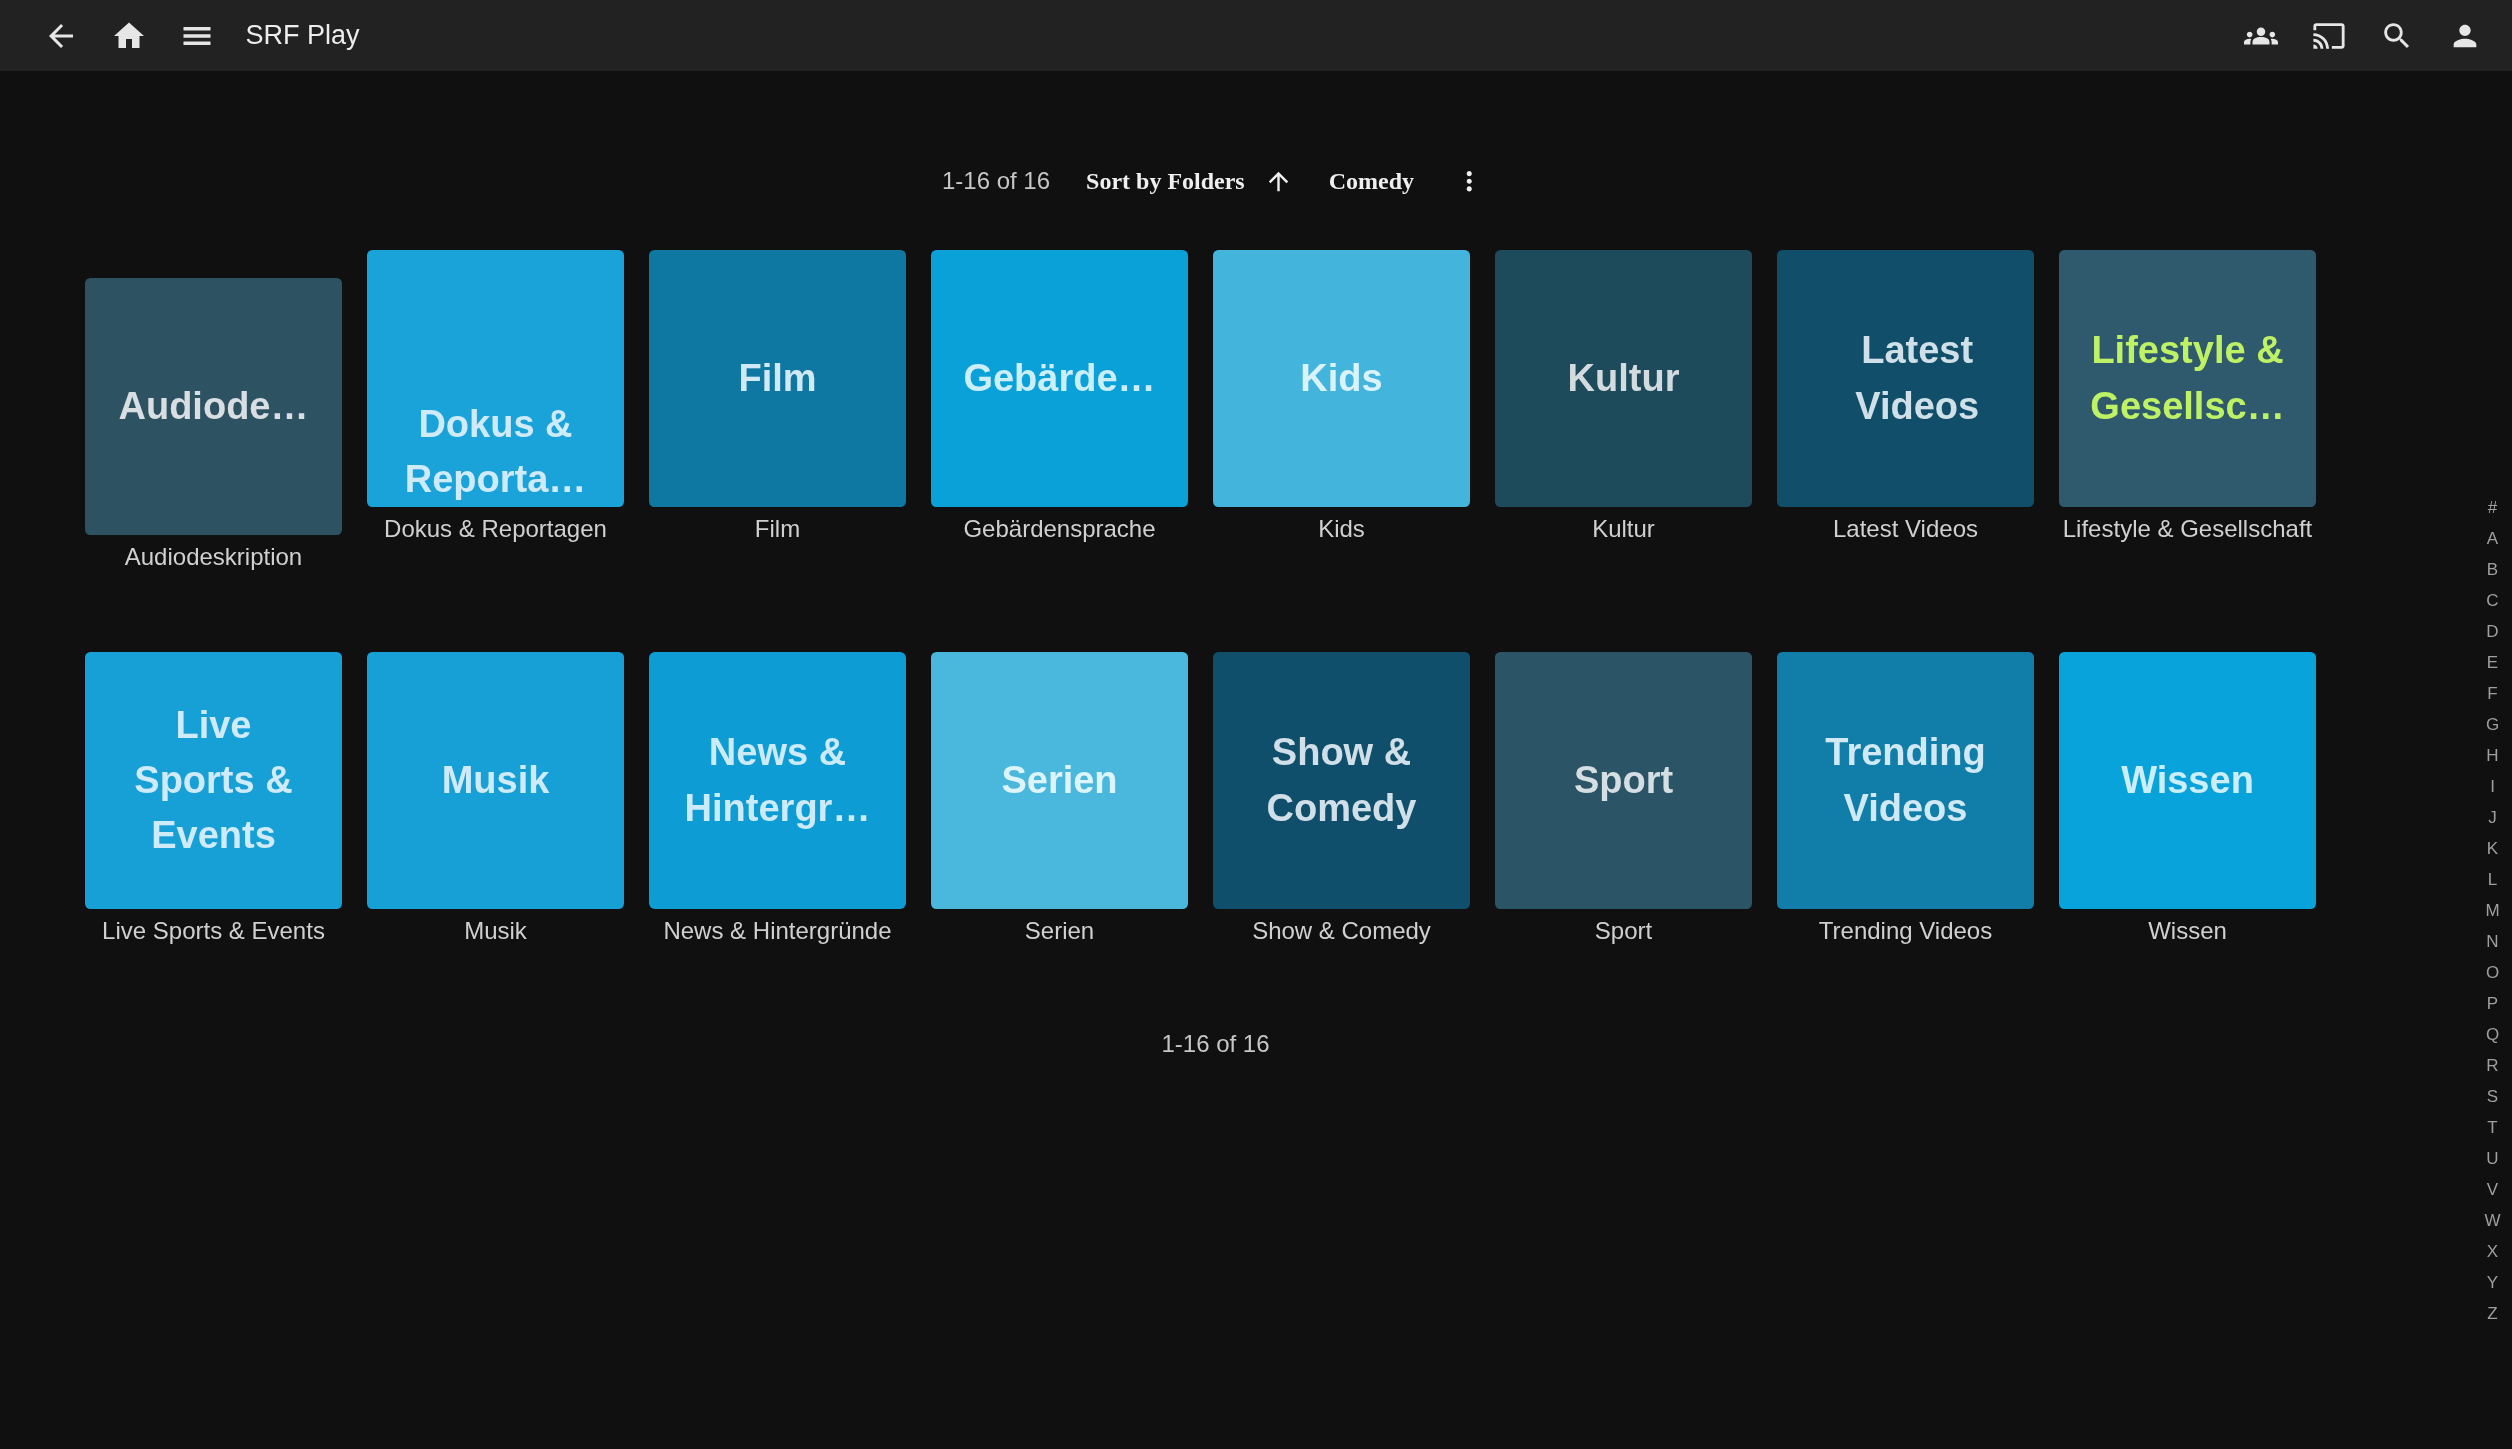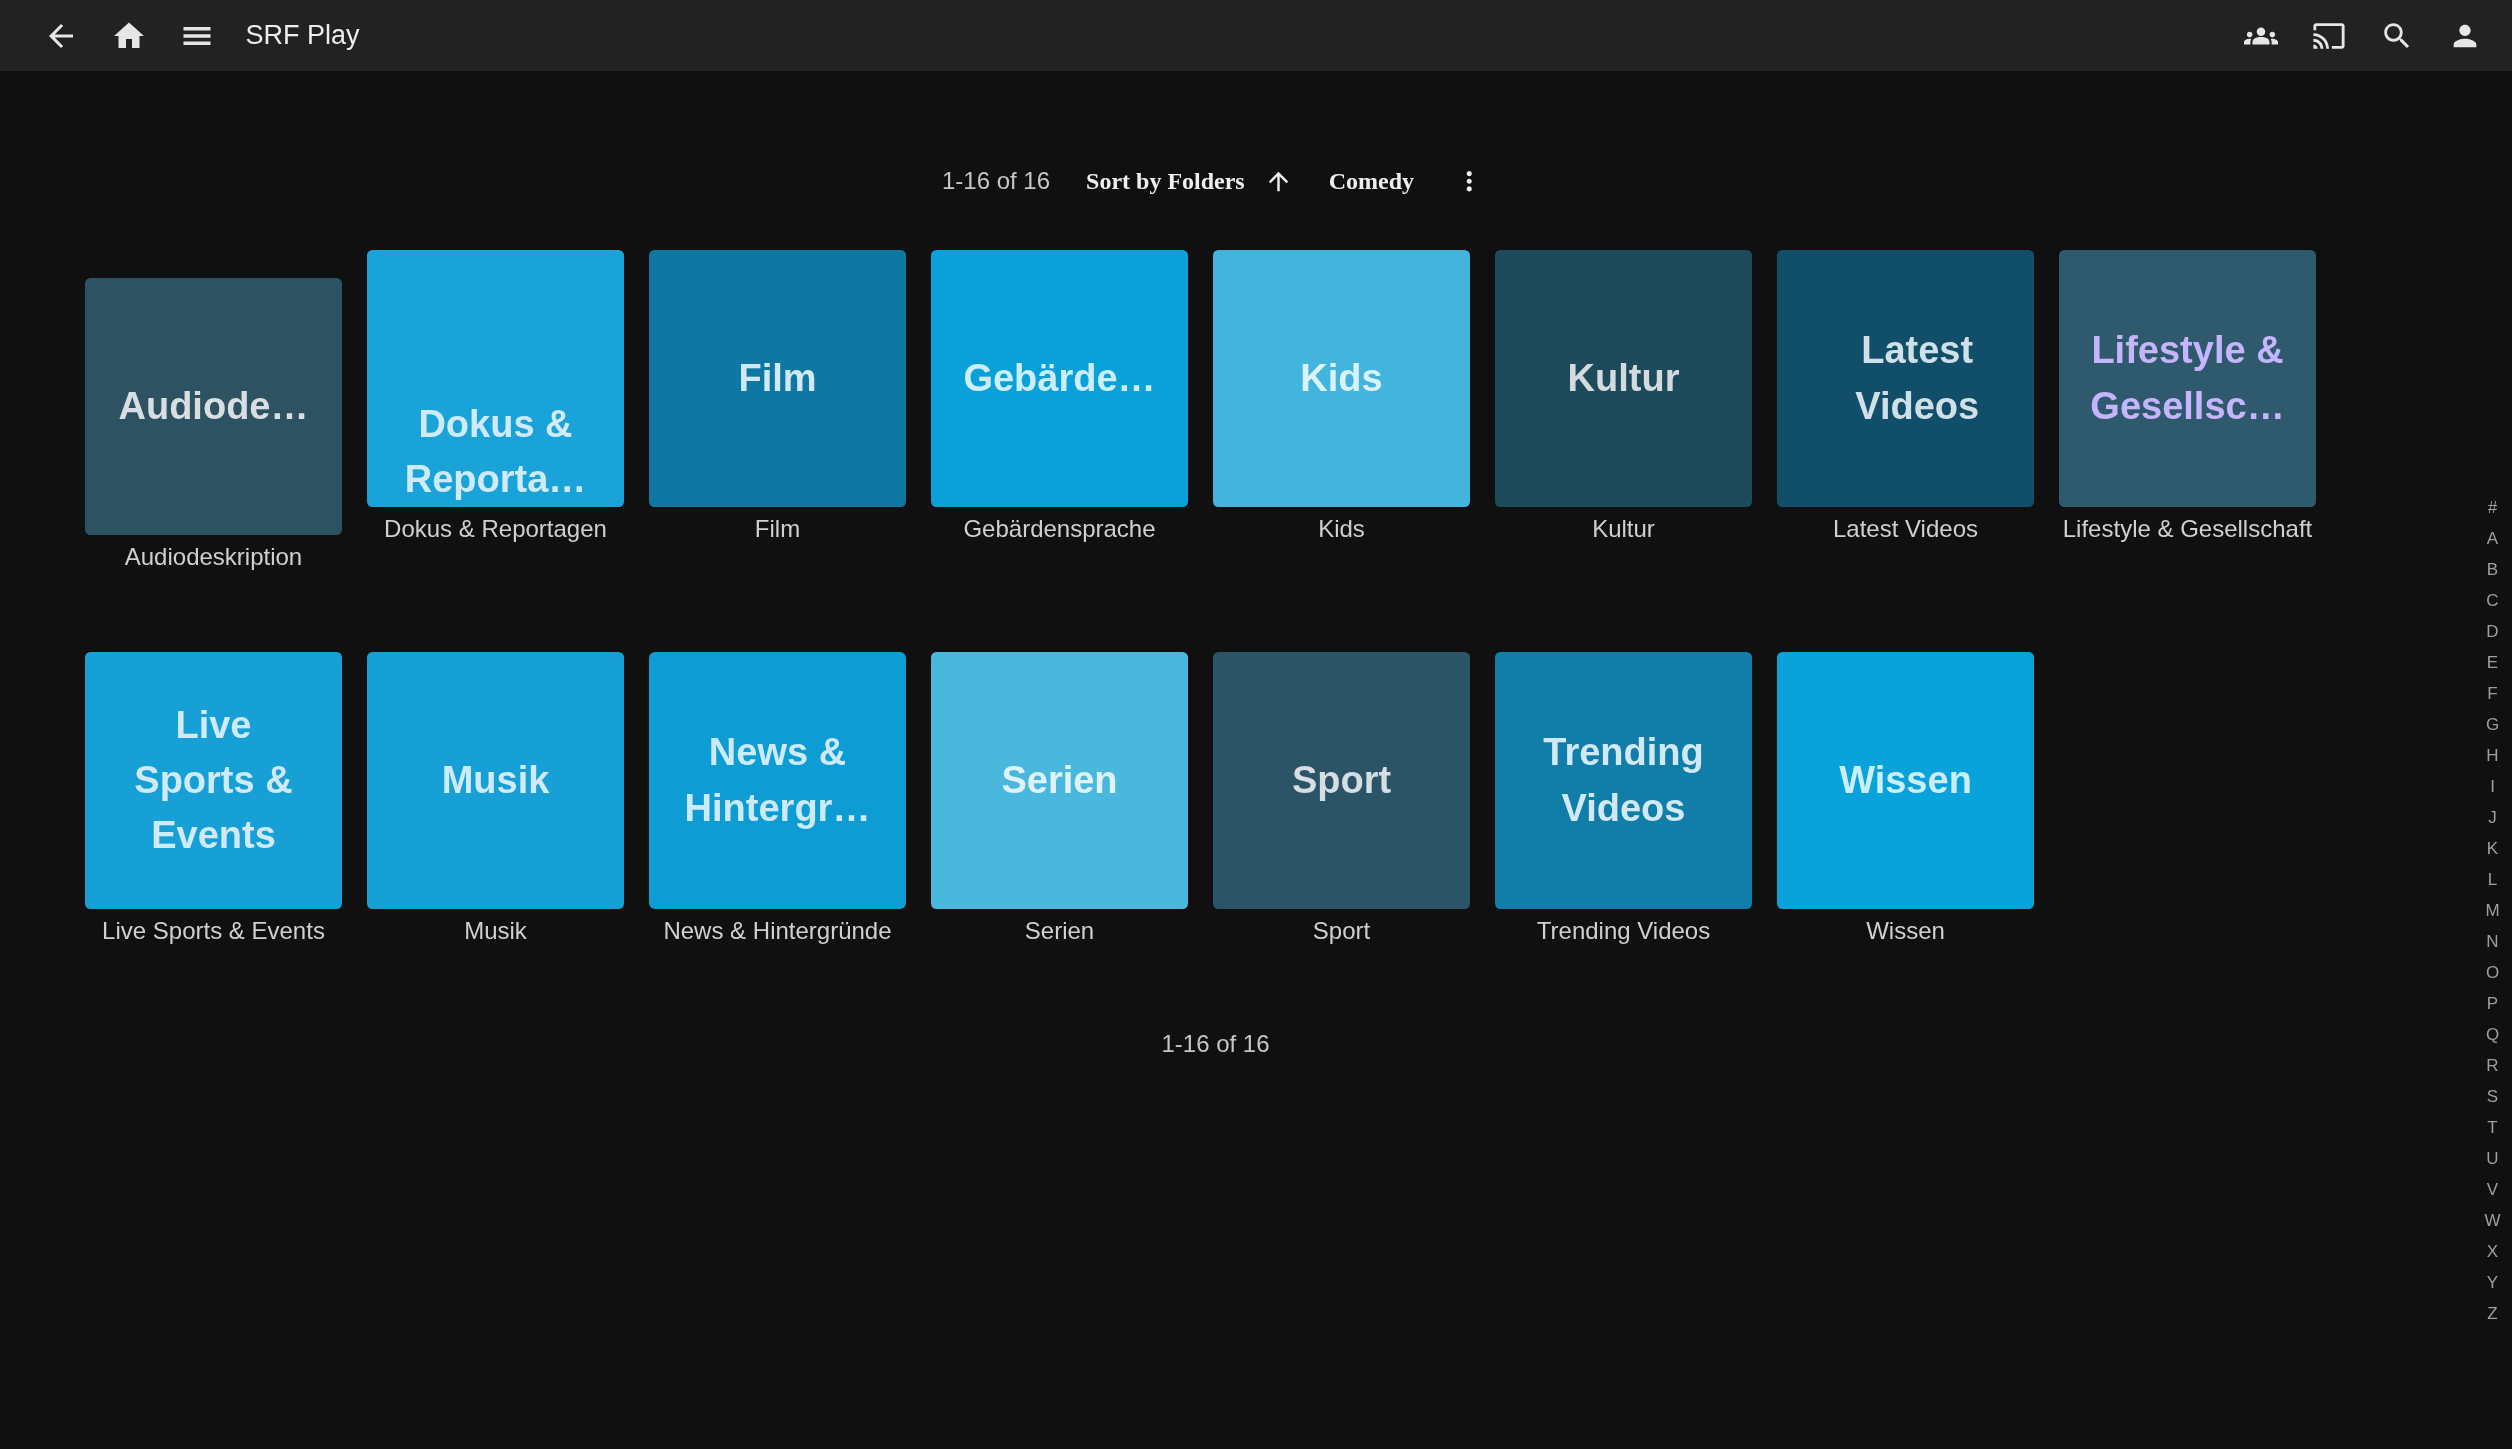--- a/index.html
+++ b/index.html
@@ -247,21 +247,21 @@
         <div class="caption">Kultur</div>
       </div>
       <div class="cell">
         <div class="tile" style="background: rgb(16, 78, 106); color: rgb(208, 224, 232); padding-left: 36px;">
           <span class="tile-title">Latest
 Videos</span>
         </div>
         <div class="caption">Latest Videos</div>
       </div>
       <div class="cell">
-        <div class="tile" style="background: rgb(47, 90, 109); color: #c4b5fd;">
+        <div class="tile" style="background: rgb(47, 90, 109); color: #bef264;">
           <span class="tile-title">Lifestyle &amp;
 Gesellsc…</span>
         </div>
         <div class="caption">Lifestyle &amp; Gesellschaft</div>
       </div>
       <div class="cell">
         <div class="tile" style="background: rgb(23, 160, 214); color: rgb(207, 234, 248);">
           <span class="tile-title">Live
 Sports &amp;
 Events</span>
@@ -279,20 +279,27 @@
           <span class="tile-title">News &amp;
 Hintergr…</span>
         </div>
         <div class="caption">News &amp; Hintergründe</div>
       </div>
       <div class="cell">
         <div class="tile" style="background: rgb(74, 184, 220); color: rgb(222, 244, 251);">
           <span class="tile-title">Serien</span>
         </div>
         <div class="caption">Serien</div>
+      </div>
+      <div class="cell">
+        <div class="tile" style="background: rgb(15, 79, 107); color: rgb(209, 224, 232);">
+          <span class="tile-title">Show &amp;
+Comedy</span>
+        </div>
+        <div class="caption">Show &amp; Comedy</div>
       </div>
       <div class="cell">
         <div class="tile" style="background: rgb(43, 85, 102); color: rgb(213, 222, 226);">
           <span class="tile-title">Sport</span>
         </div>
         <div class="caption">Sport</div>
       </div>
       <div class="cell">
         <div class="tile" style="background: rgb(17, 126, 169); color: rgb(208, 233, 244);">
           <span class="tile-title">Trending

